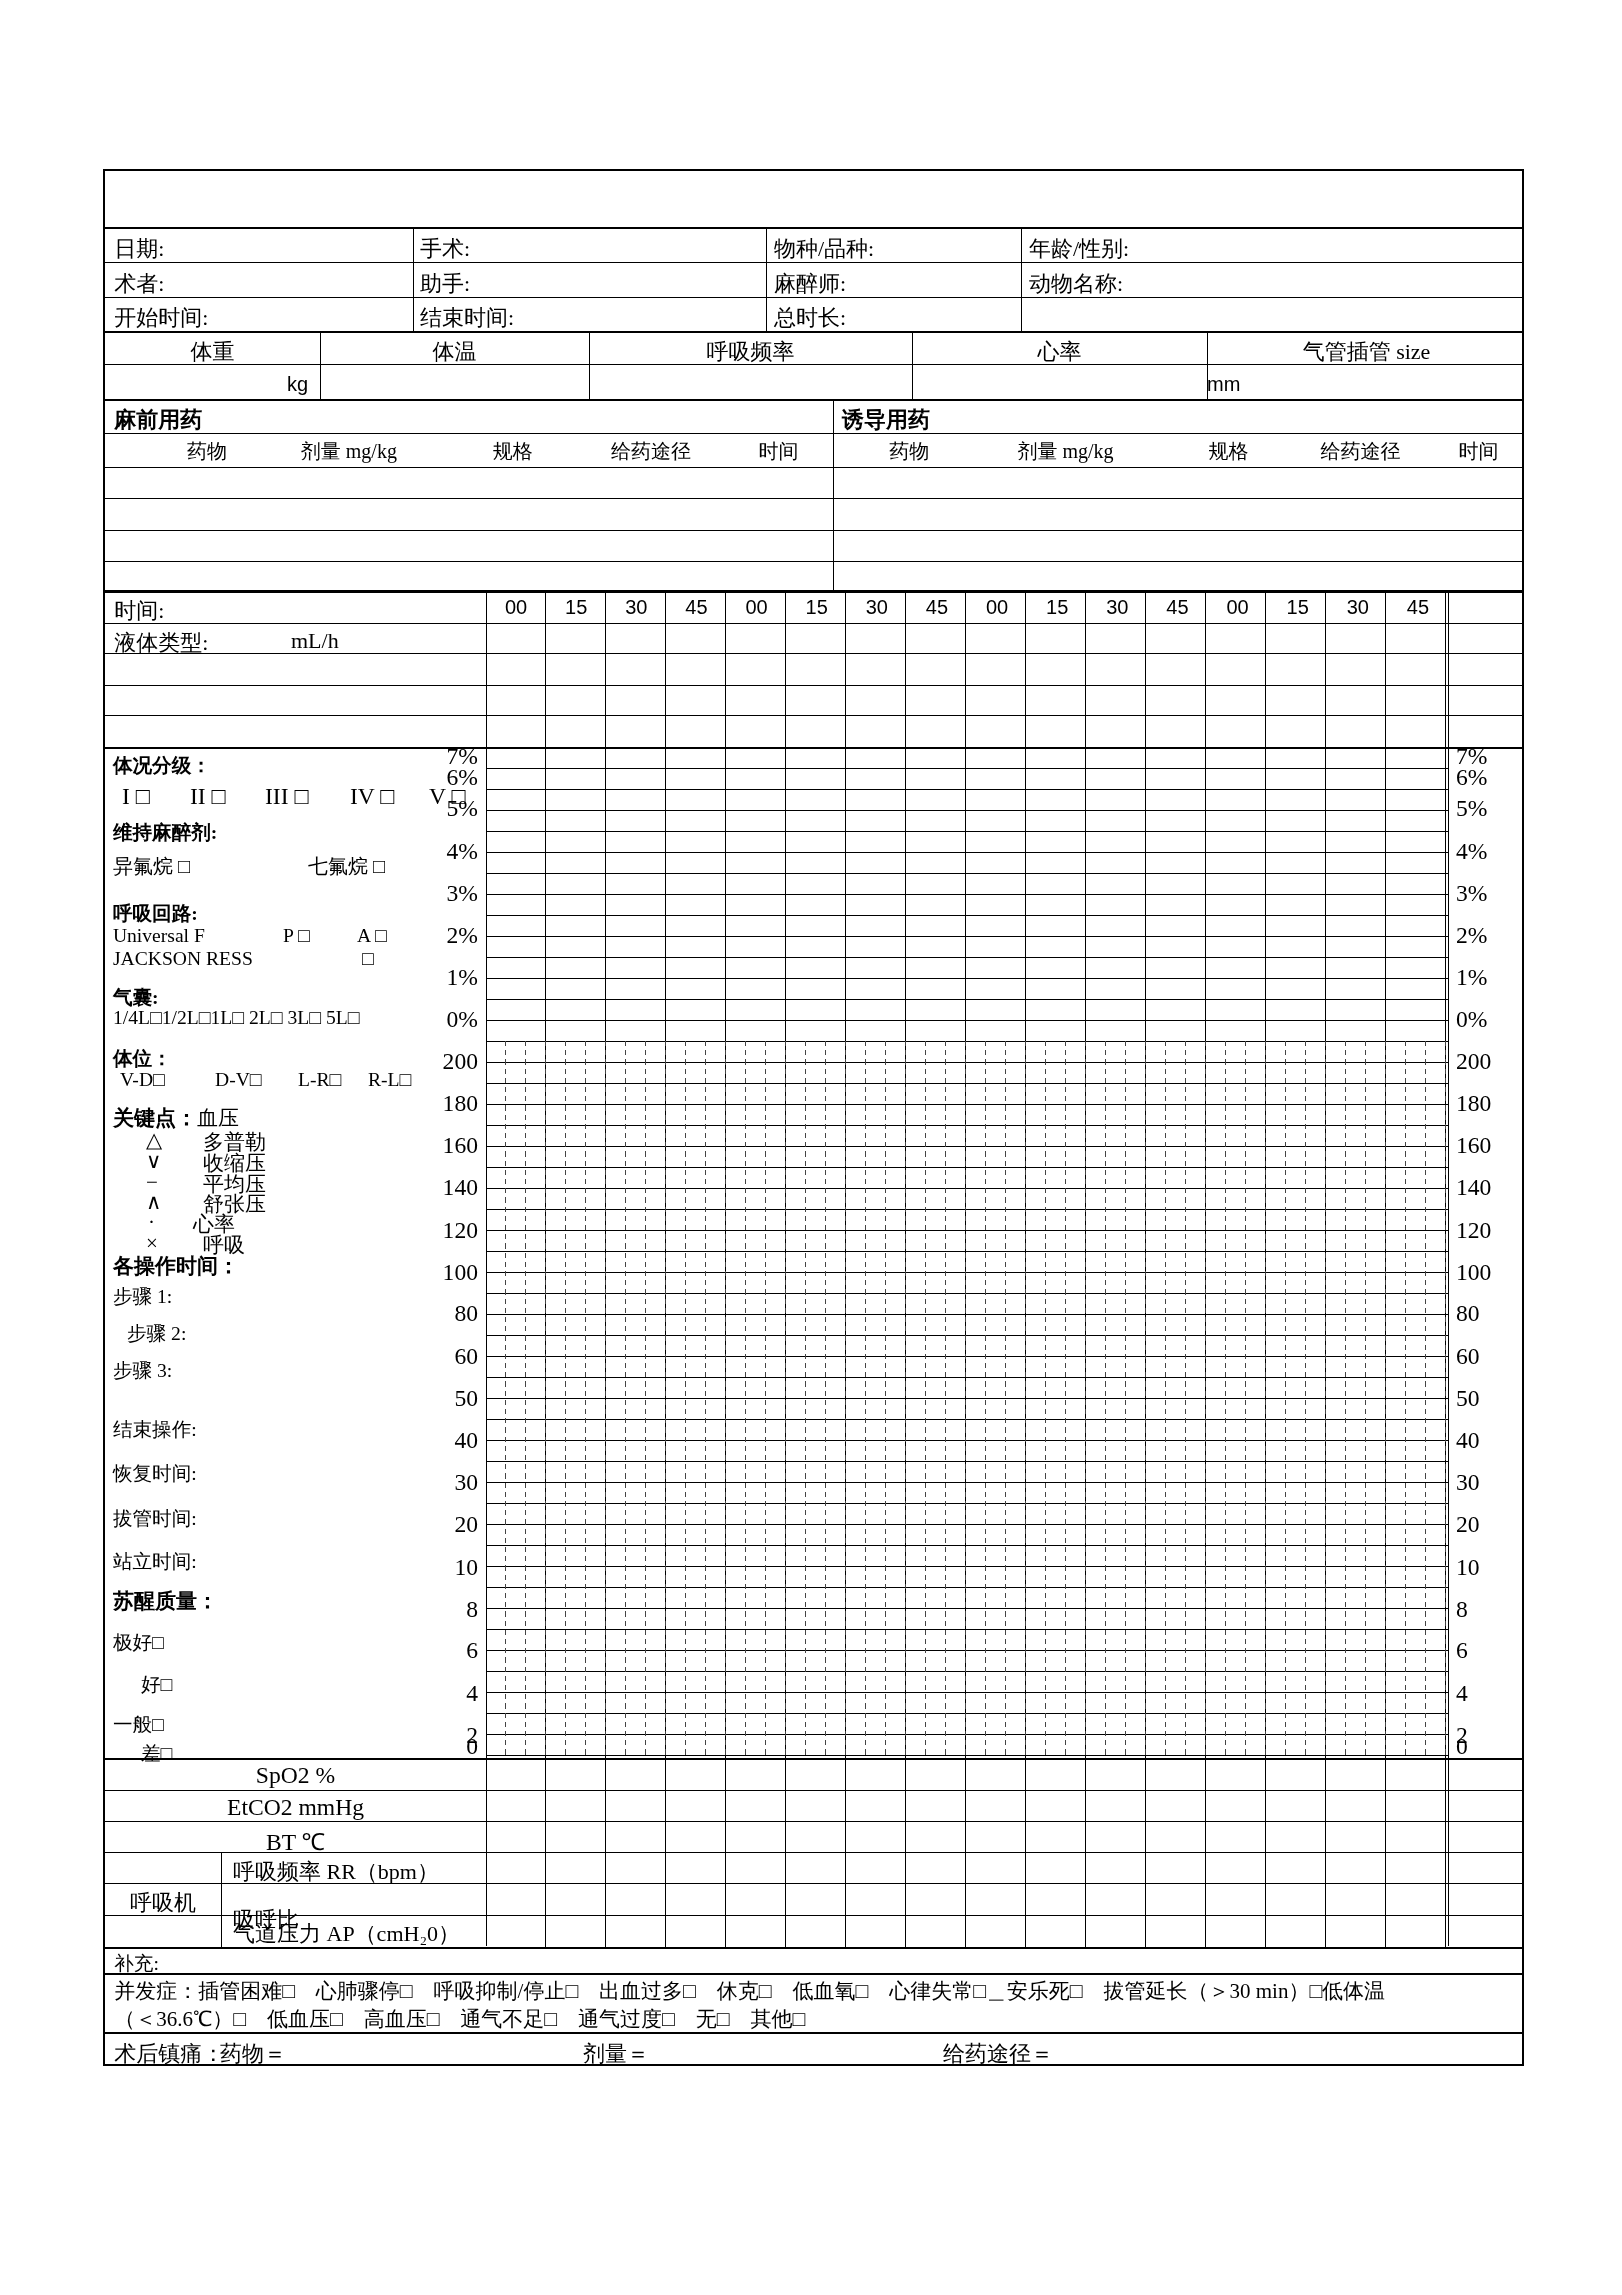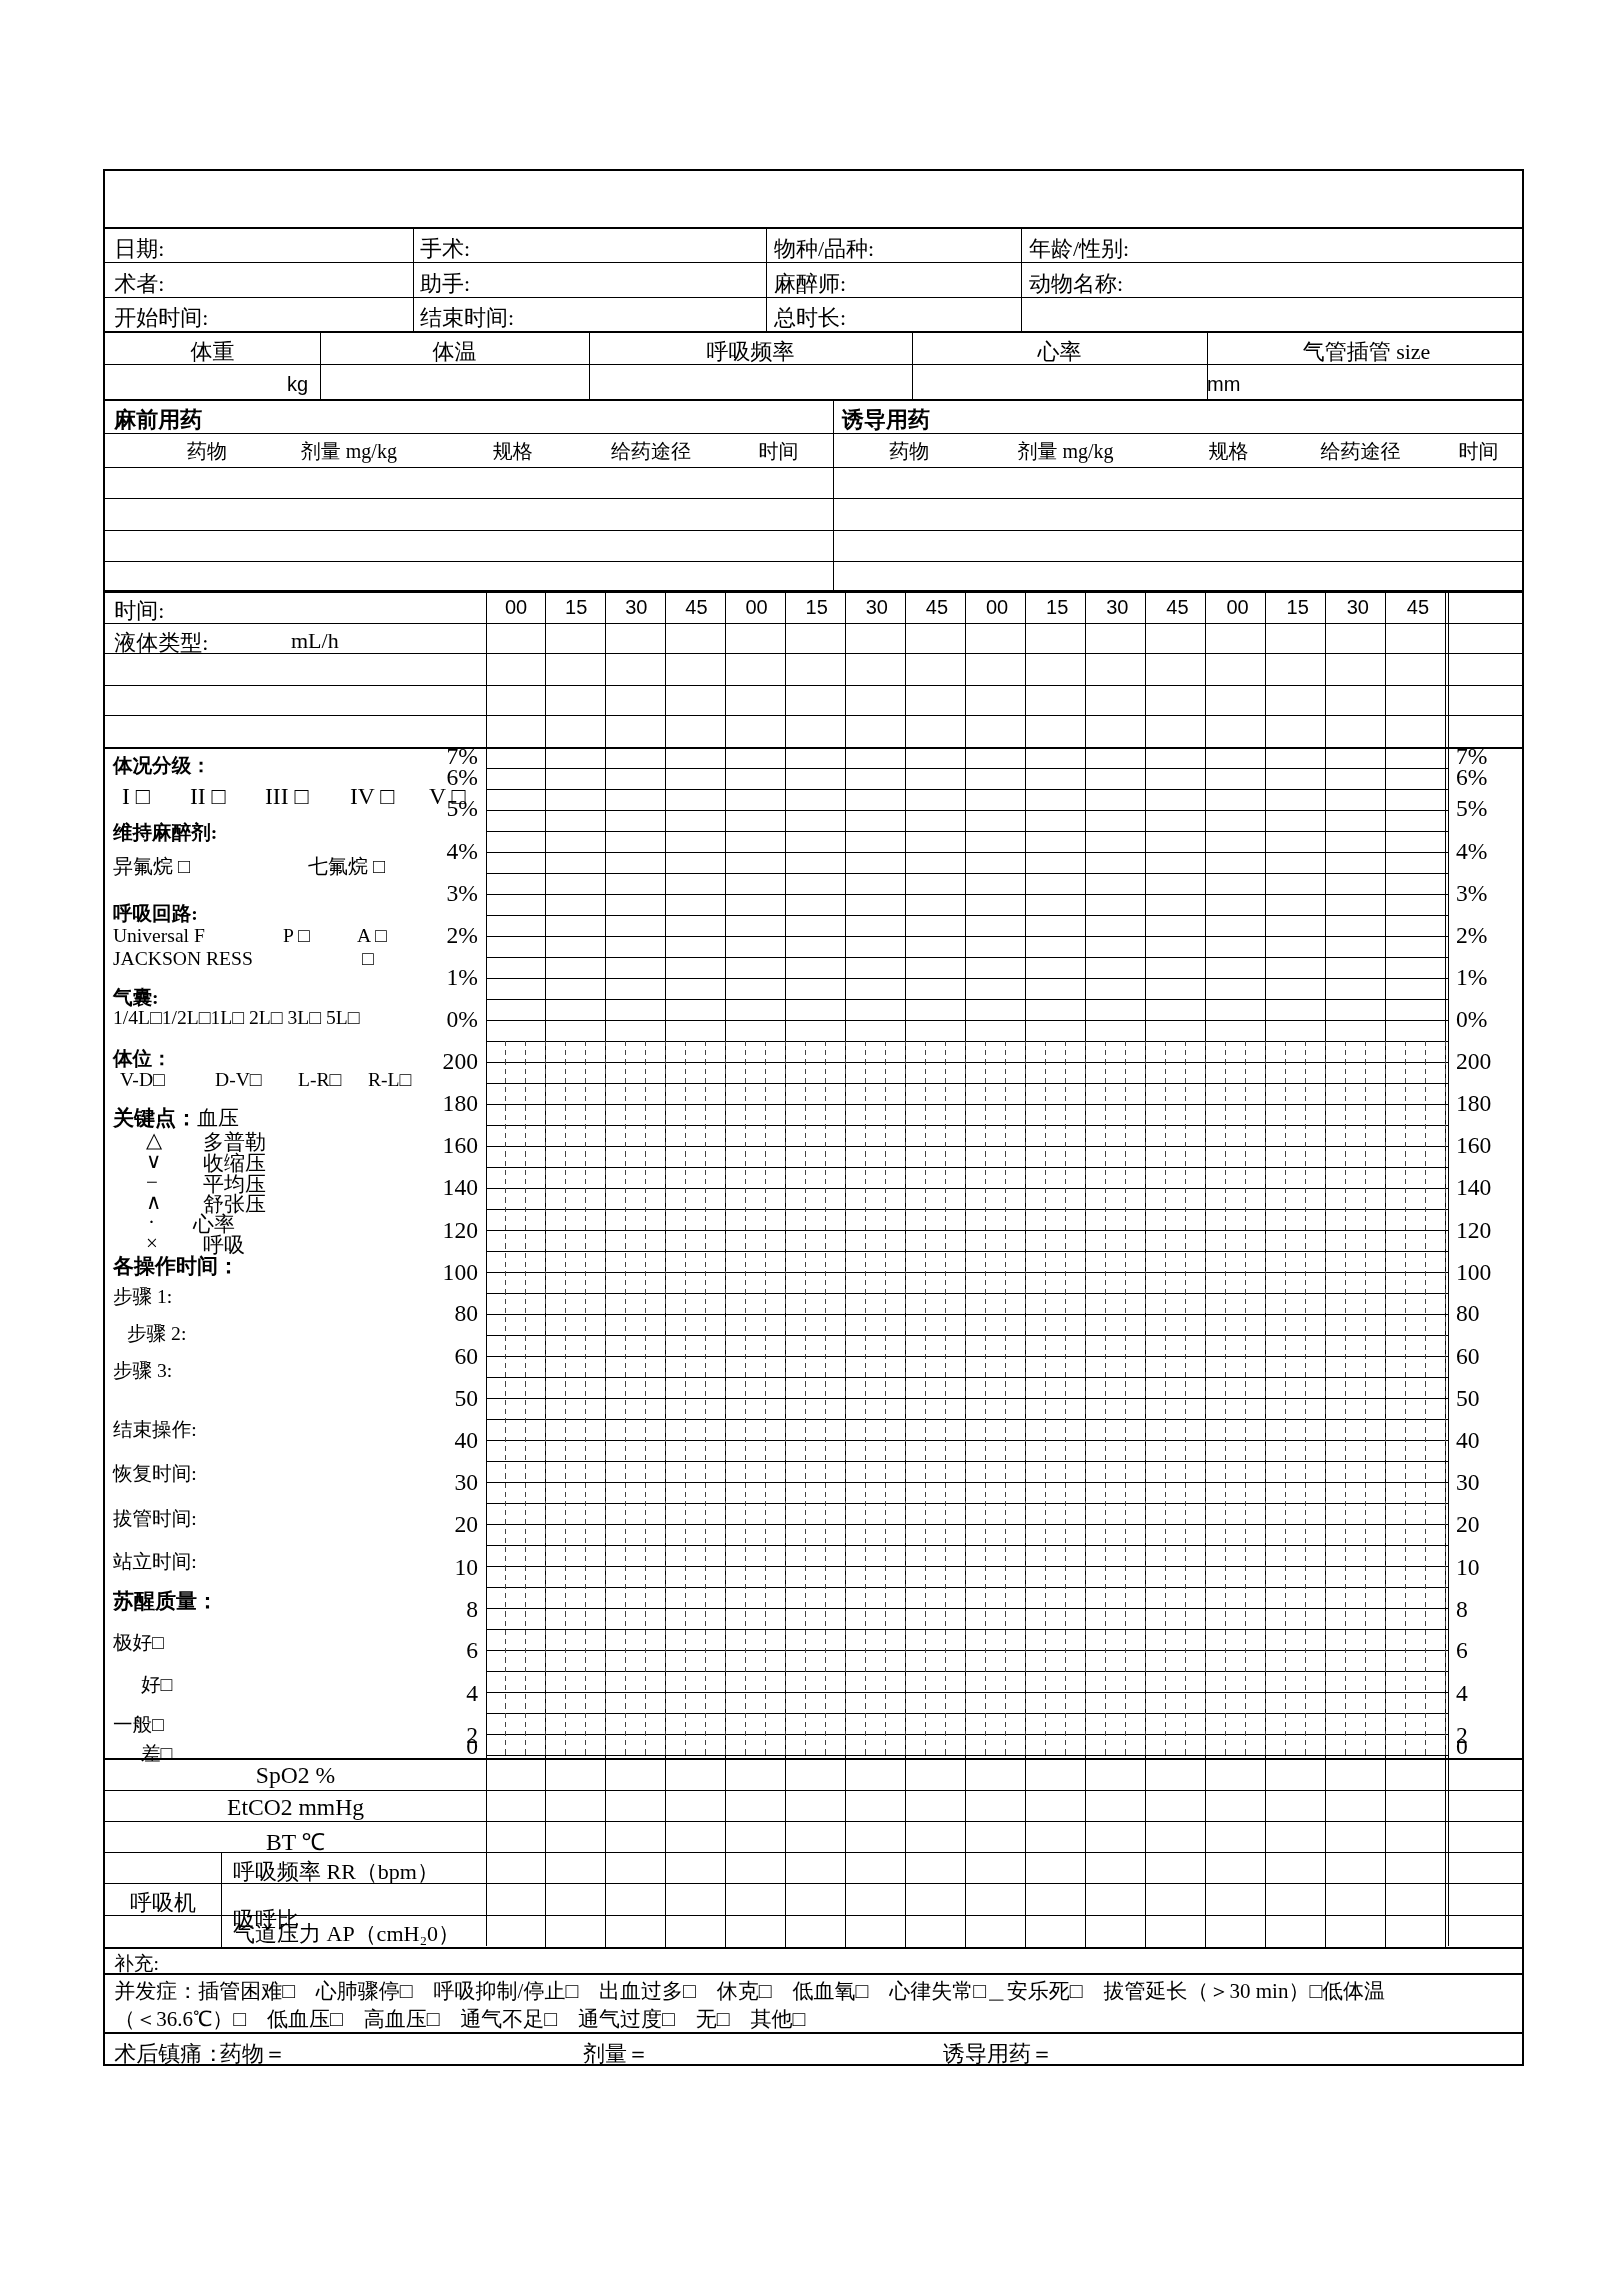--- a/index.html
+++ b/index.html
@@ -197,21 +197,21 @@
   <span class="lbl" style="left:128px;top:1686px">呼吸频率 RR（bpm）</span>
   <span class="lbl" style="left:128px;top:1734px">吸呼比</span>
   <span class="lbl" style="left:128px;top:1748px">气道压力 AP（cmH₂0）</span>
 
   <span class="lbl f30" style="left:9.2px;top:1779px">补充:</span>
   <span class="lbl f32" style="left:9.2px;top:1806px">并发症：插管困难□　心肺骤停□　呼吸抑制/停止□　出血过多□　休克□　低血氧□　心律失常□＿安乐死□　拔管延长（＞30 min）□低体温</span>
   <span class="lbl f32" style="left:9.2px;top:1834px">（＜36.6℃）□　低血压□　高血压□　通气不足□　通气过度□　无□　其他□</span>
   <span class="lbl" style="left:9.2px;top:1868px">术后镇痛：</span>
   <span class="lbl" style="left:115px;top:1868px">药物＝</span>
   <span class="lbl" style="left:478px;top:1868px">剂量＝</span>
-  <span class="lbl" style="left:838px;top:1868px">诱导用药＝</span>
+  <span class="lbl" style="left:838px;top:1868px">给药途径＝</span>
 
 <span class="scale-label left" style="top: 572px;">7%</span>
       <span class="scale-label right" style="top: 572px;">7%</span>
       <span class="scale-label left" style="top: 593px;">6%</span>
       <span class="scale-label right" style="top: 593px;">6%</span>
       <span class="scale-label left" style="top: 624px;">5%</span>
       <span class="scale-label right" style="top: 624px;">5%</span>
       <span class="scale-label left" style="top: 667px;">4%</span>
       <span class="scale-label right" style="top: 667px;">4%</span>
       <span class="scale-label left" style="top: 709px;">3%</span>

